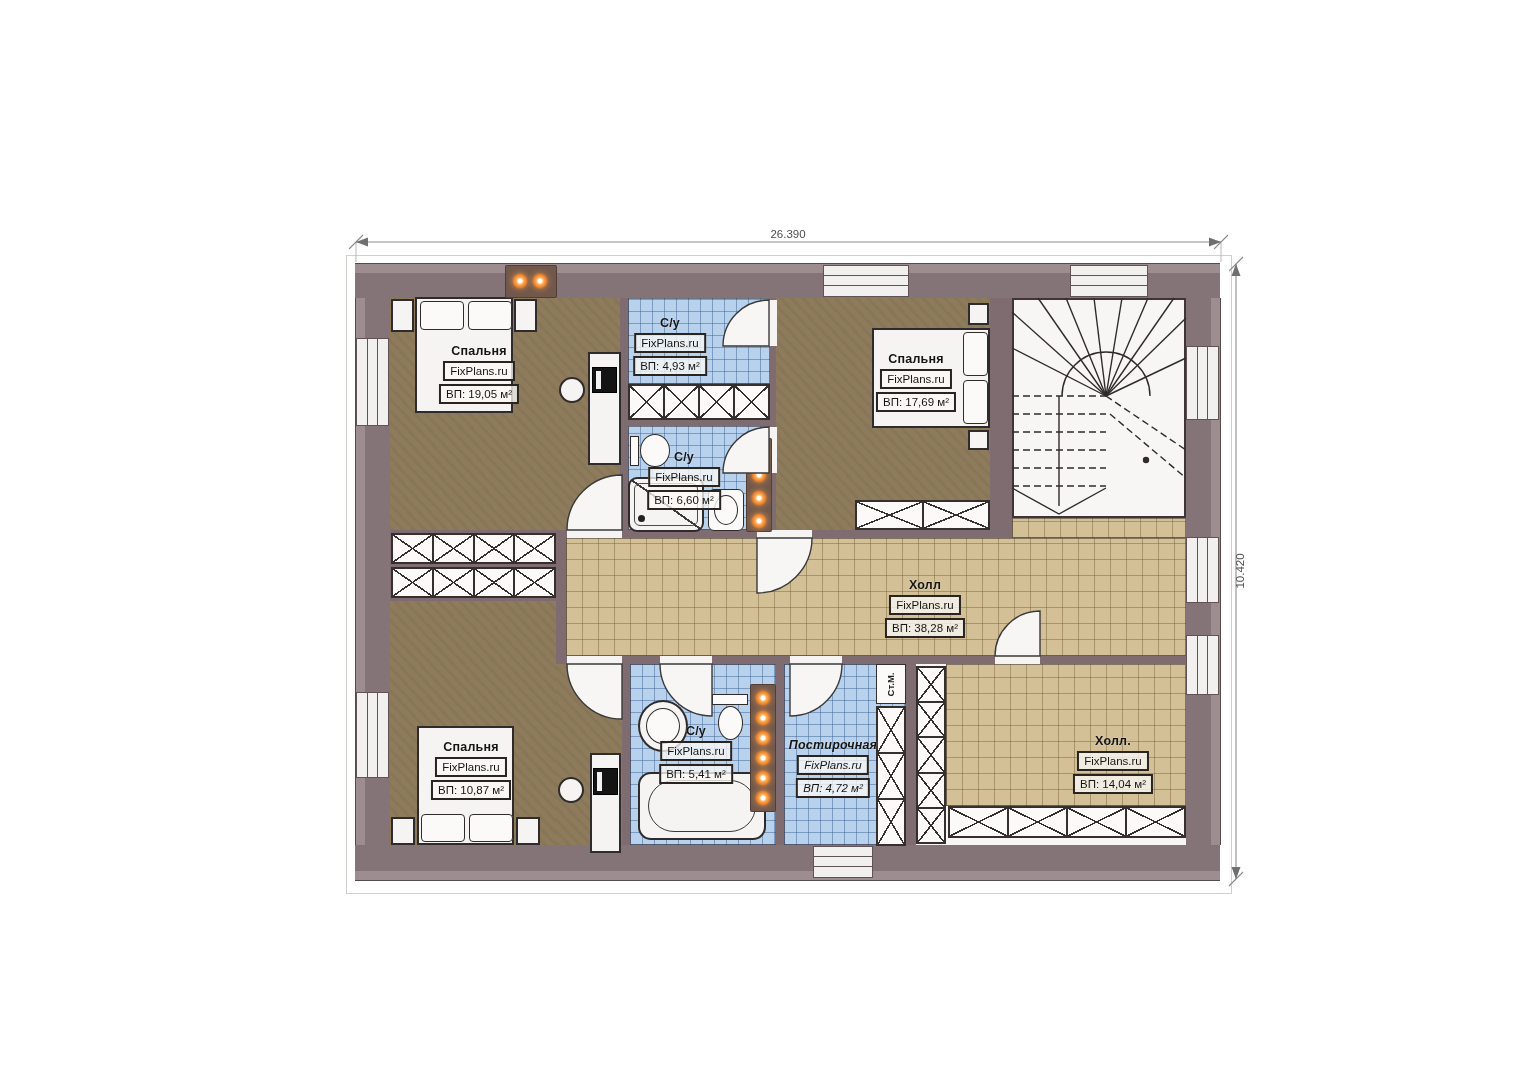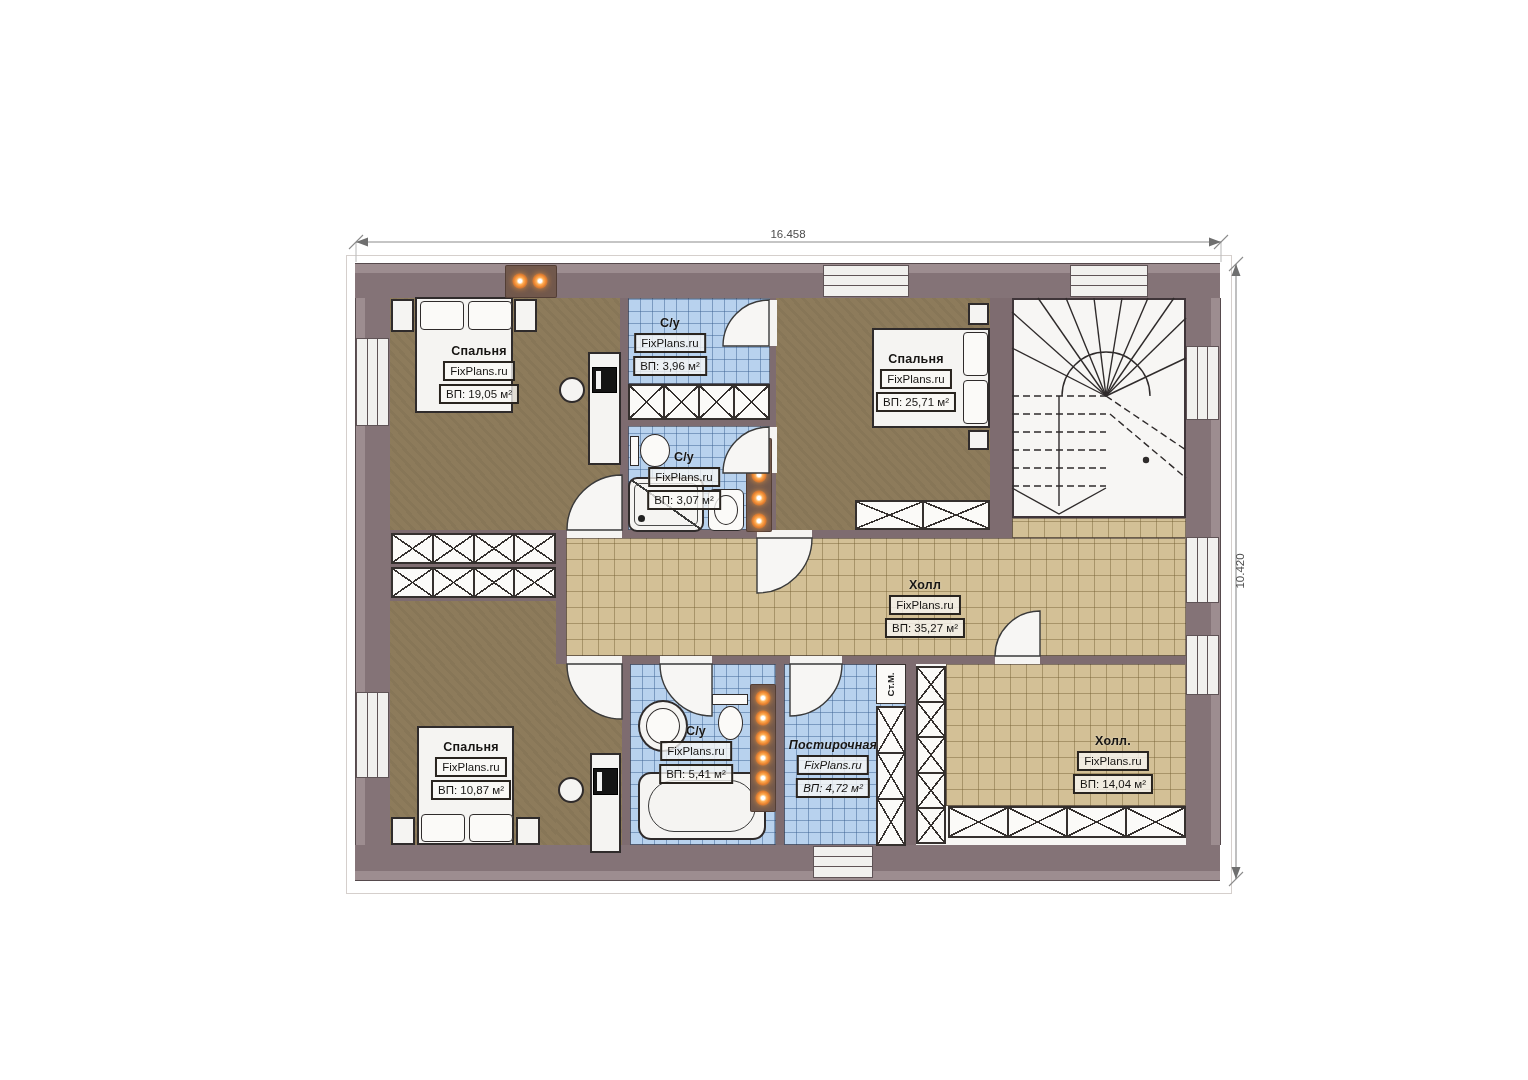--- a/index.html
+++ b/index.html
@@ -287,36 +287,36 @@
   </svg>
 
   <div class="room-label" style="left:479px;top:344px;">
     <div class="room-name">Спальня</div>
     <span class="lbl-box">FixPlans.ru</span>
     <span class="lbl-box">ВП: 19,05 м²</span>
   </div>
   <div class="room-label" style="left:670px;top:316px;">
     <div class="room-name">С/у</div>
     <span class="lbl-box">FixPlans.ru</span>
-    <span class="lbl-box">ВП: 3,96 м²</span>
+    <span class="lbl-box">ВП: 4,93 м²</span>
   </div>
   <div class="room-label" style="left:684px;top:450px;">
     <div class="room-name">С/у</div>
     <span class="lbl-box">FixPlans.ru</span>
-    <span class="lbl-box">ВП: 3,07 м²</span>
+    <span class="lbl-box">ВП: 6,60 м²</span>
   </div>
   <div class="room-label" style="left:916px;top:352px;">
     <div class="room-name">Спальня</div>
     <span class="lbl-box">FixPlans.ru</span>
-    <span class="lbl-box">ВП: 25,71 м²</span>
+    <span class="lbl-box">ВП: 17,69 м²</span>
   </div>
   <div class="room-label" style="left:925px;top:578px;">
     <div class="room-name">Холл</div>
     <span class="lbl-box">FixPlans.ru</span>
-    <span class="lbl-box">ВП: 35,27 м²</span>
+    <span class="lbl-box">ВП: 38,28 м²</span>
   </div>
   <div class="room-label" style="left:471px;top:740px;">
     <div class="room-name">Спальня</div>
     <span class="lbl-box">FixPlans.ru</span>
     <span class="lbl-box">ВП: 10,87 м²</span>
   </div>
   <div class="room-label" style="left:696px;top:724px;">
     <div class="room-name">С/у</div>
     <span class="lbl-box">FixPlans.ru</span>
     <span class="lbl-box">ВП: 5,41 м²</span>
@@ -325,16 +325,16 @@
     <div class="room-name">Постирочная</div>
     <span class="lbl-box">FixPlans.ru</span>
     <span class="lbl-box">ВП: 4,72 м²</span>
   </div>
   <div class="room-label" style="left:1113px;top:734px;">
     <div class="room-name">Холл.</div>
     <span class="lbl-box">FixPlans.ru</span>
     <span class="lbl-box">ВП: 14,04 м²</span>
   </div>
 
-  <div class="dim-label" style="left:788px;top:228px;transform:translateX(-50%);">16.458</div>
+  <div class="dim-label" style="left:788px;top:228px;transform:translateX(-50%);">26.390</div>
   <div class="dim-label" style="left:1240px;top:571px;transform:translate(-50%,-50%) rotate(-90deg);">10.420</div>
 
 </div>
 
 </body></html>

